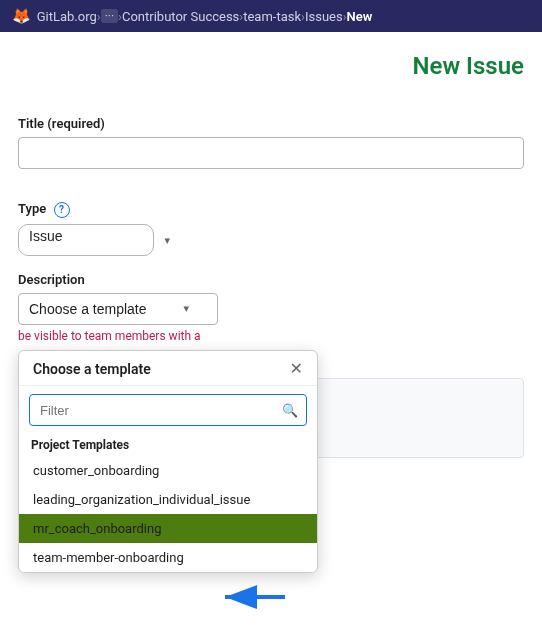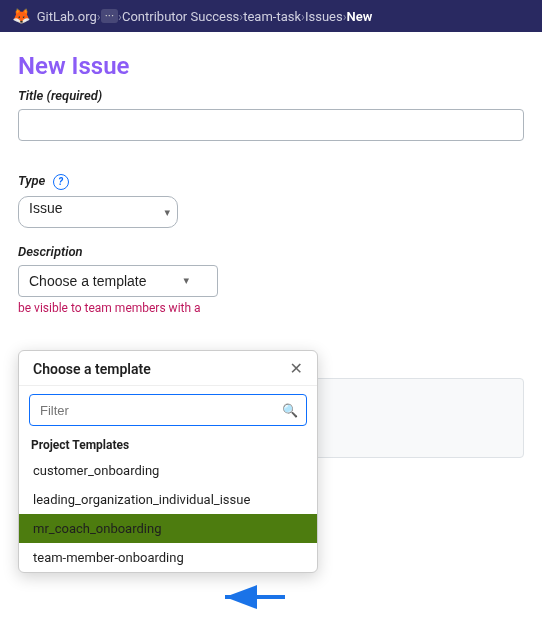--- a/index.html
+++ b/index.html
@@ -45,30 +45,30 @@
 
     
     .page {
       padding: 20px 18px 10px 18px;
       position: relative;
     }
 
     .page-title {
       font-size: 24px;
       font-weight: 600;
-      color: #8b5cf6;
-      margin-bottom: 8px;
+      color: #15803d;
+      margin-bottom: 36px;
+      text-align: right;
     }
 
     .field-label {
       font-size: 13px;
       font-weight: 600;
       color: #1f1f1f;
       margin-bottom: 6px;
-      font-style: italic;
     }
 
     .title-input {
       width: 100%;
       height: 32px;
       border: 1px solid #adb5bd;
       border-radius: 4px;
       padding: 0 8px;
       font-size: 14px;
       margin-bottom: 16px;
@@ -78,21 +78,21 @@
     .field-row {
       margin-bottom: 16px;
     }
 
     
     .type-select-wrapper {
       position: relative;
       width: 160px;
     }
     .type-select {
-      width: 160px;
+      width: 136px;
       height: 32px;
       border: 1px solid #adb5bd;
       border-radius: 10px;
       padding: 0 28px 8px 10px;
       font-size: 14px;
       appearance: none;
       background: #fff;
       cursor: pointer;
       color: #1f1f1f;
     }

